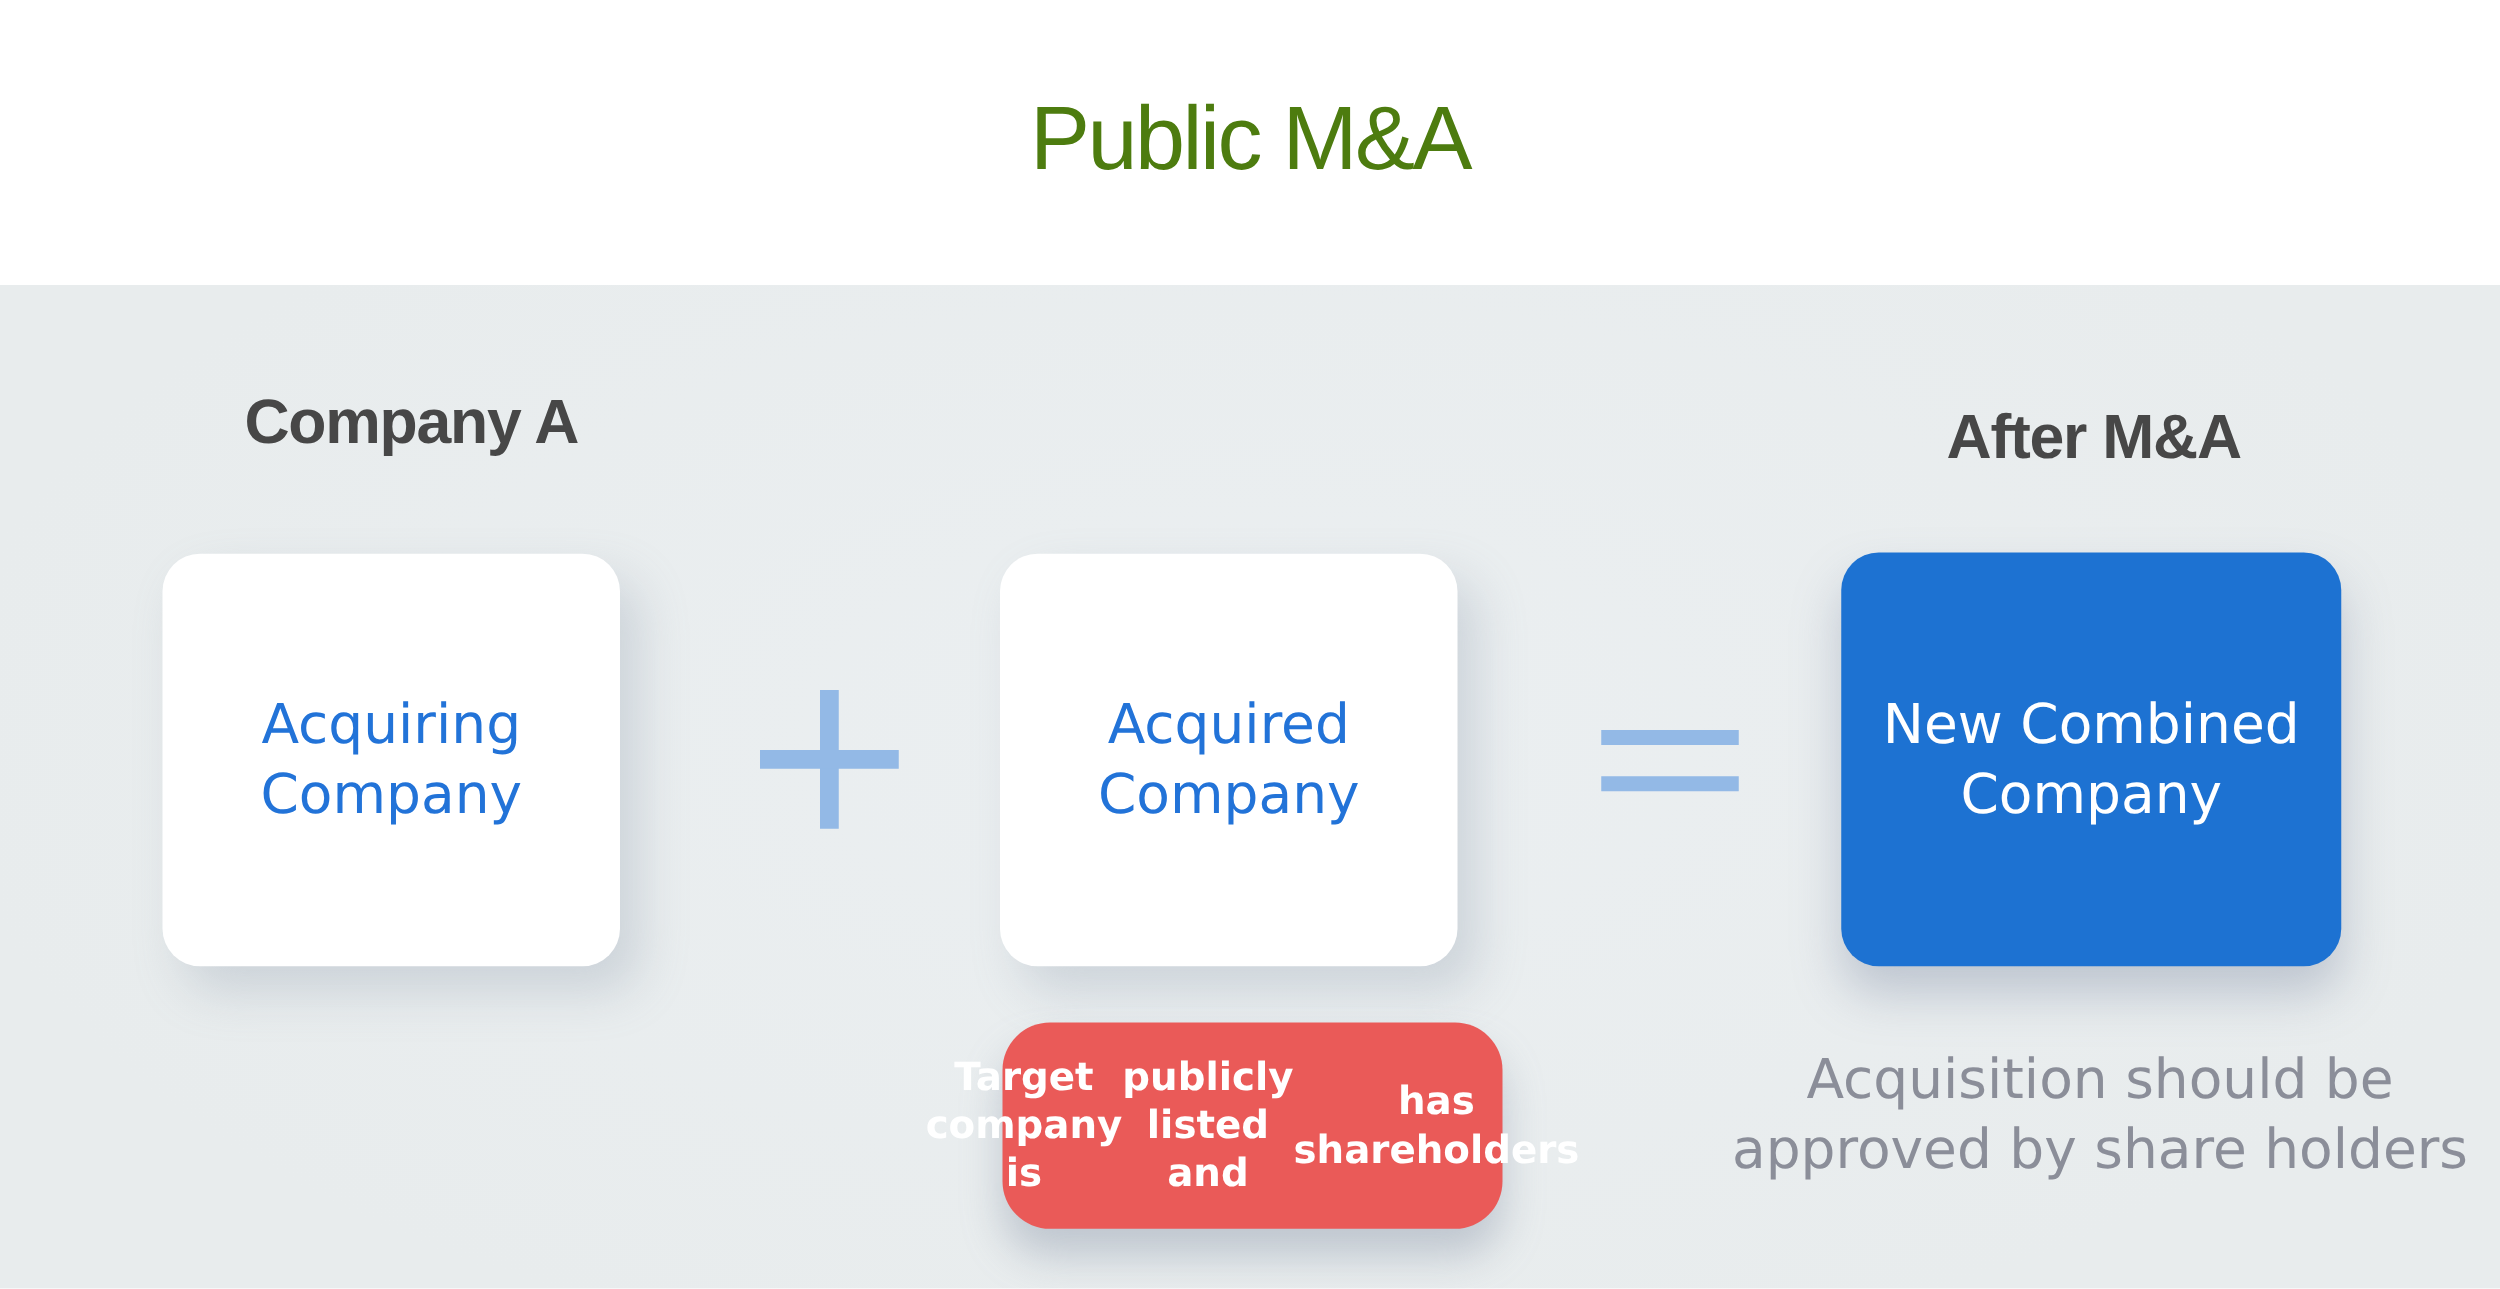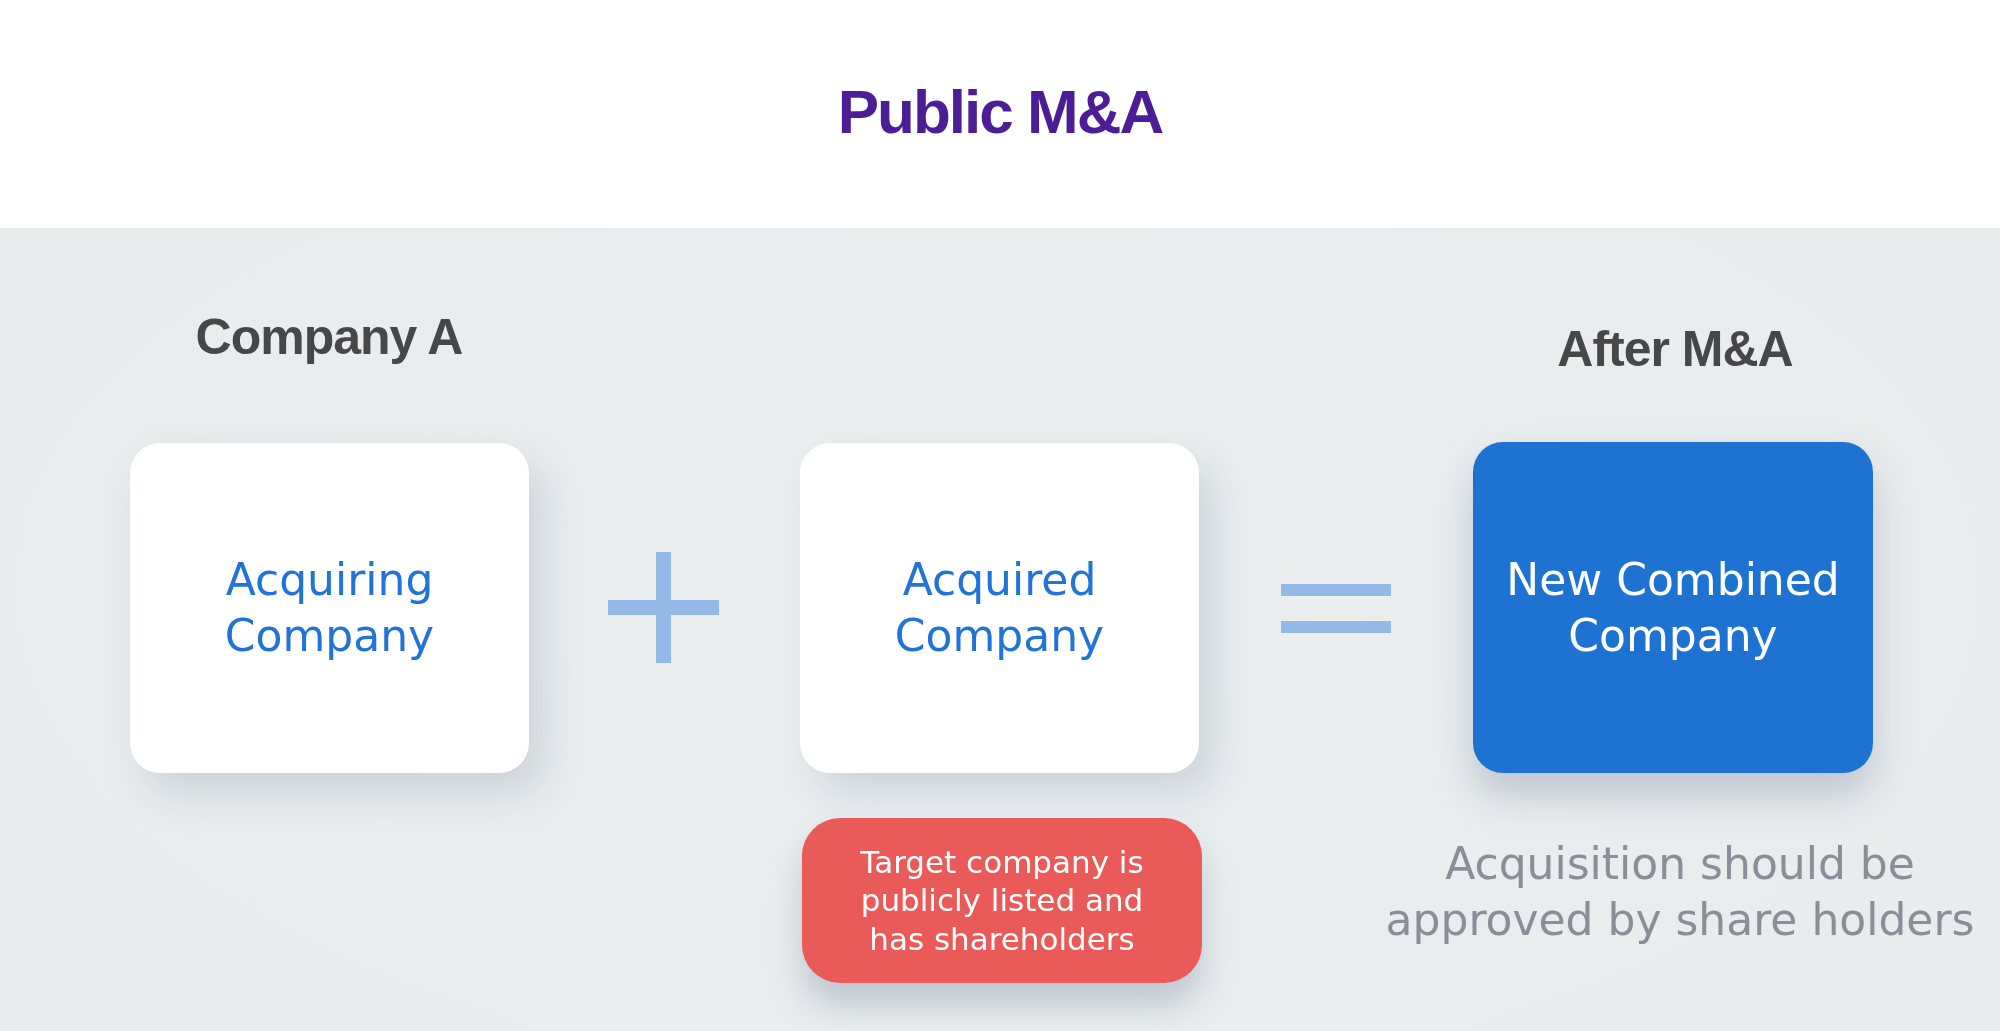--- a/index.html
+++ b/index.html
@@ -7,39 +7,39 @@
     position:relative;width:2000px;height:1031px;overflow:hidden;
     font-family:"DejaVu Sans","Liberation Sans",sans-serif;background:#ffffff;
   }
   
   .title-bar{
     position:absolute;left:0;top:0;width:2000px;height:228px;
     display:flex;align-items:center;justify-content:center;background:#ffffff;
   }
   .page-title{
     margin:0;font-family:"Liberation Sans","DejaVu Sans",sans-serif;
-    font-weight:700;font-size:62px;letter-spacing:-2px;color:#4c1d95;
+    font-weight:400;font-size:72px;letter-spacing:-2px;color:#4d7c0f;
     padding-bottom:6px;
   }
   
   .diagram{
     position:absolute;left:0;top:228px;width:2000px;height:803px;
     background:radial-gradient(ellipse 1400px 700px at 50% 45%, #ebeff1 0%, #e8eced 75%);
   }
   .col-header{
     position:absolute;transform:translateX(-50%);white-space:nowrap;
     font-family:"Liberation Sans","DejaVu Sans",sans-serif;
     font-weight:700;font-size:50px;letter-spacing:-1px;color:#474747;top:80px;
   }
   .col-header.a{left:329px;}
   .col-header.b{left:1004px;}
   .col-header.c{left:1675px;margin-top:12px;}
   
   .card{
-    position:absolute;top:215px;width:399px;height:330px;border-radius:30px;
+    position:absolute;top:215px;width:366px;height:330px;border-radius:30px;
     display:flex;align-items:center;justify-content:center;text-align:center;
   }
   .card.white{
     background:#ffffff;
     box-shadow:16px 20px 38px rgba(140,152,168,0.30);
   }
   .card.blue{
     background:#1d72d2;
     box-shadow:0 22px 38px rgba(120,135,160,0.38);
   }
@@ -57,22 +57,22 @@
   .op.plus{left:608px;top:324px;width:111px;height:111px;}
   .op.plus .v{left:48px;top:0;width:15px;height:111px;}
   .op.plus .h{left:0;top:48px;width:111px;height:15px;}
   .op.equals{left:1281px;top:356px;width:110px;height:48px;}
   .op.equals .e1{left:0;top:0;width:110px;height:12px;}
   .op.equals .e2{left:0;top:37px;width:110px;height:12px;}
   
   .note-box{
     position:absolute;left:802px;top:590px;width:400px;height:165px;border-radius:38px;
     background:#ea5a58;box-shadow:0 22px 32px rgba(130,142,162,0.40);
-    display:flex;flex-direction:column;align-items:center;justify-content:center;
-    color:#ffffff;font-size:31px;line-height:1.24;text-align:center;
+    display:flex;flex-direction:row;align-items:center;justify-content:center;
+    color:#ffffff;font-size:31px;line-height:1.24;text-align:center;font-weight:bold;
   }
   
   .caption{
     position:absolute;left:1680px;top:608px;transform:translateX(-50%);
     color:#8b8e99;font-size:44px;line-height:1.28;text-align:center;white-space:nowrap;
   }
 </style>
 </head>
 <body>
 

